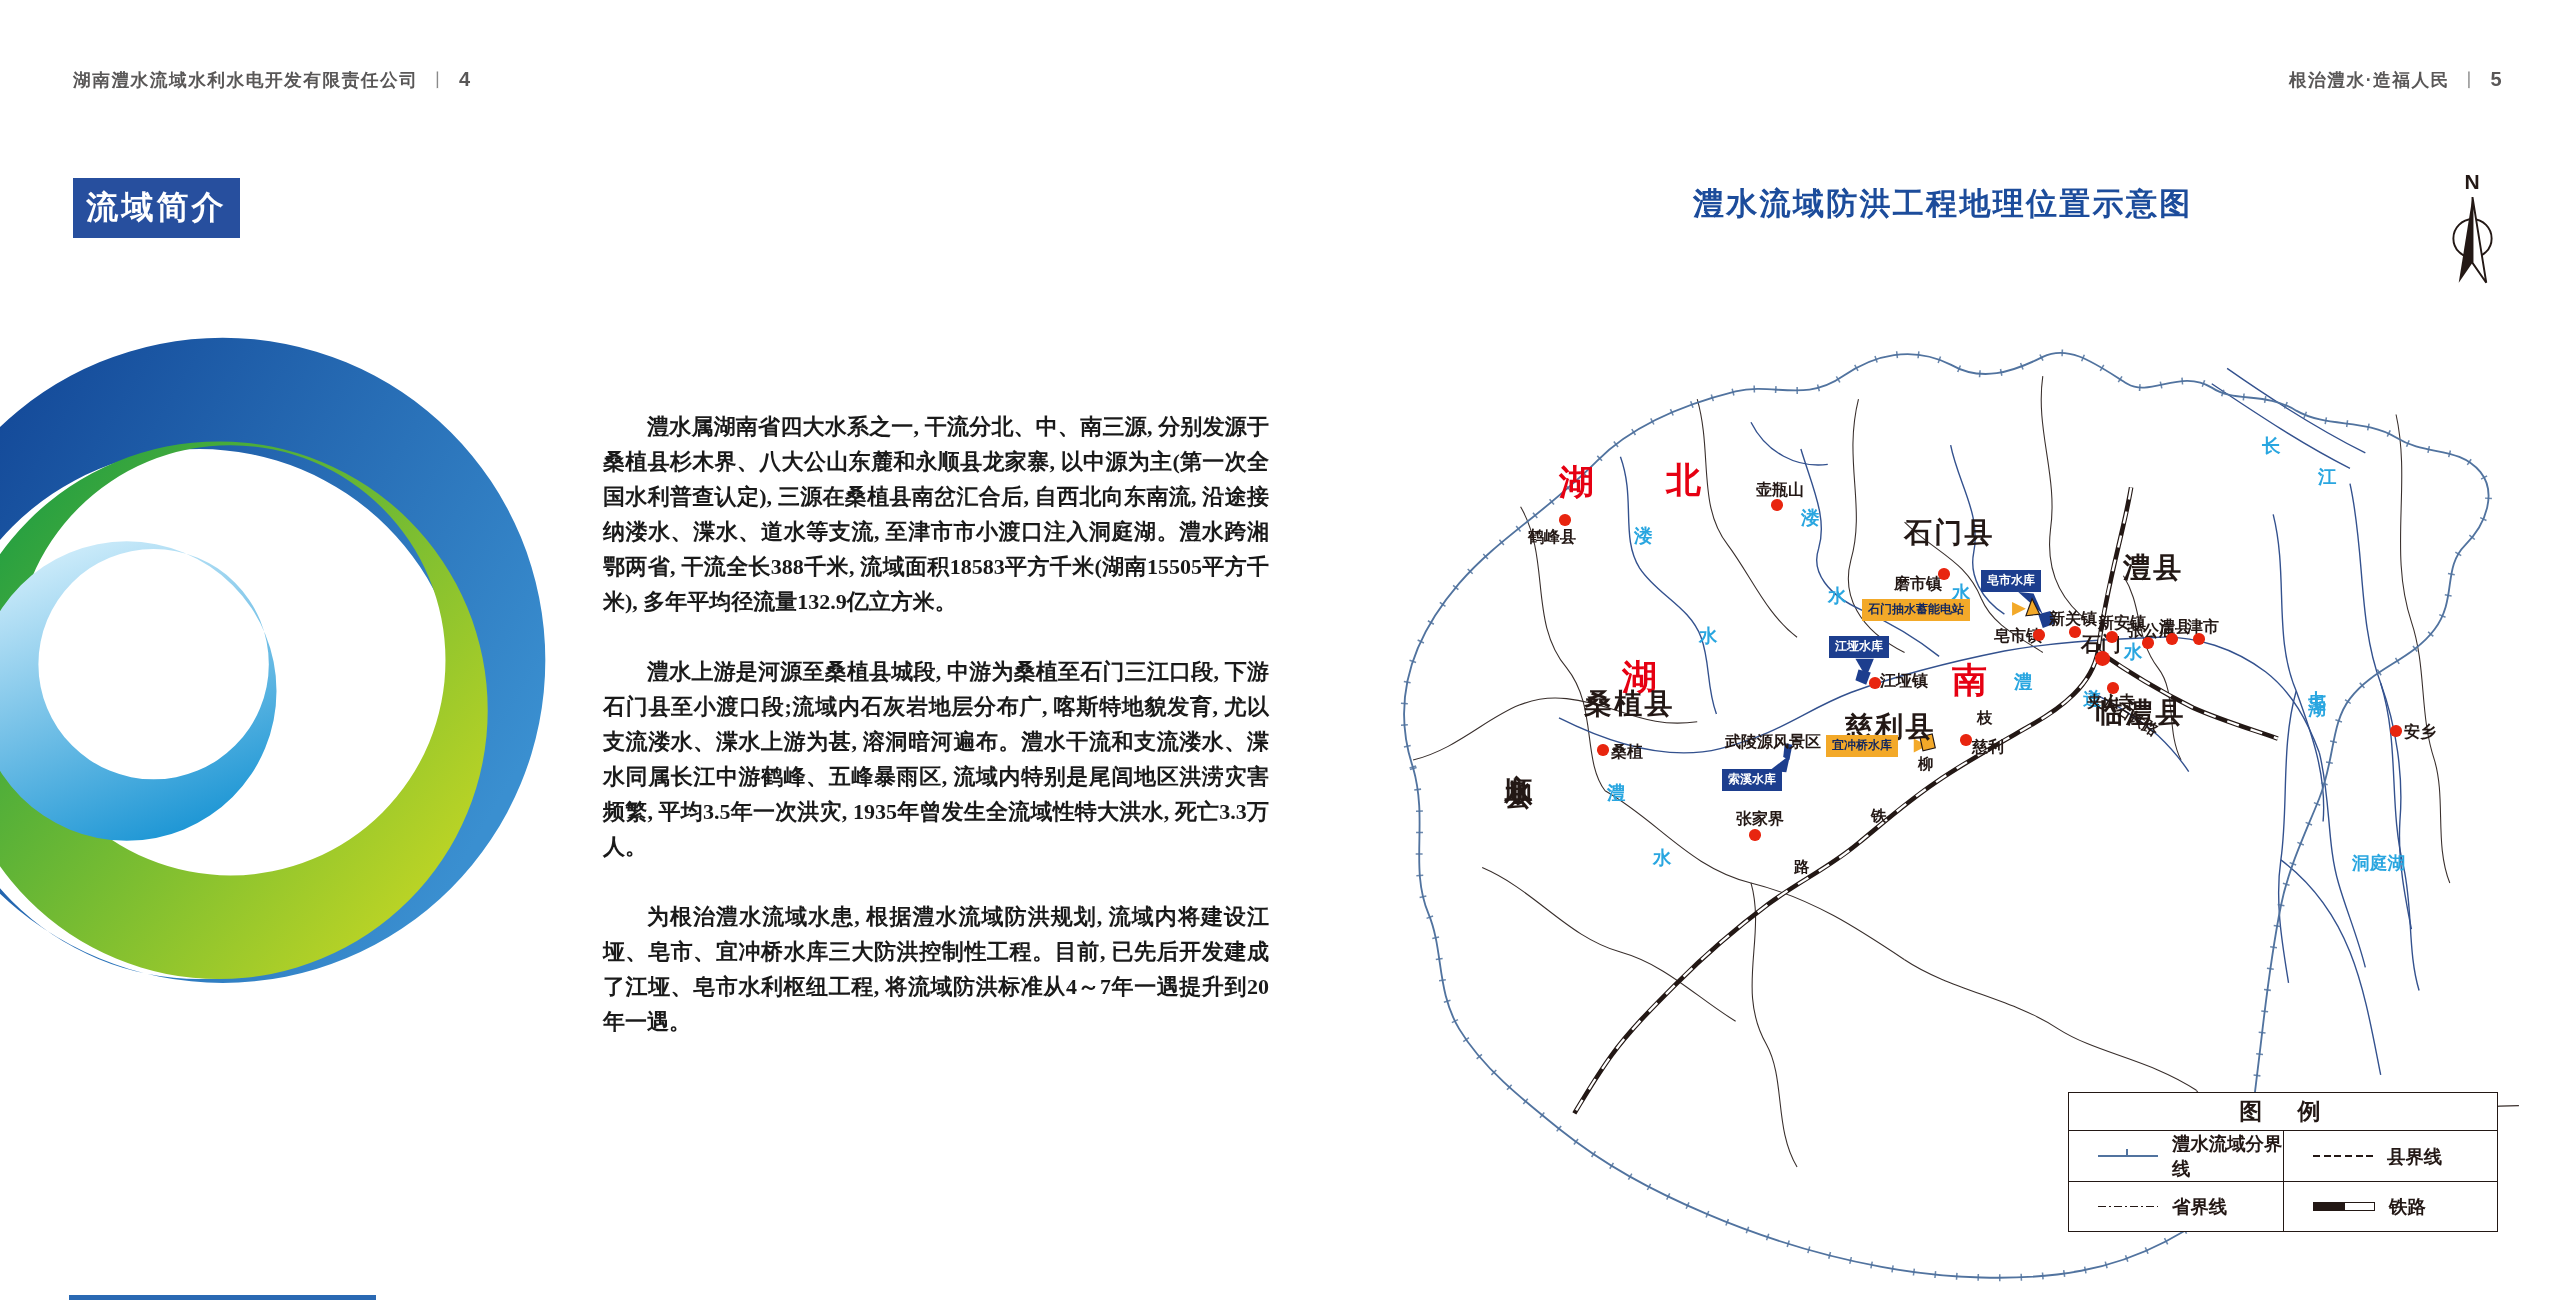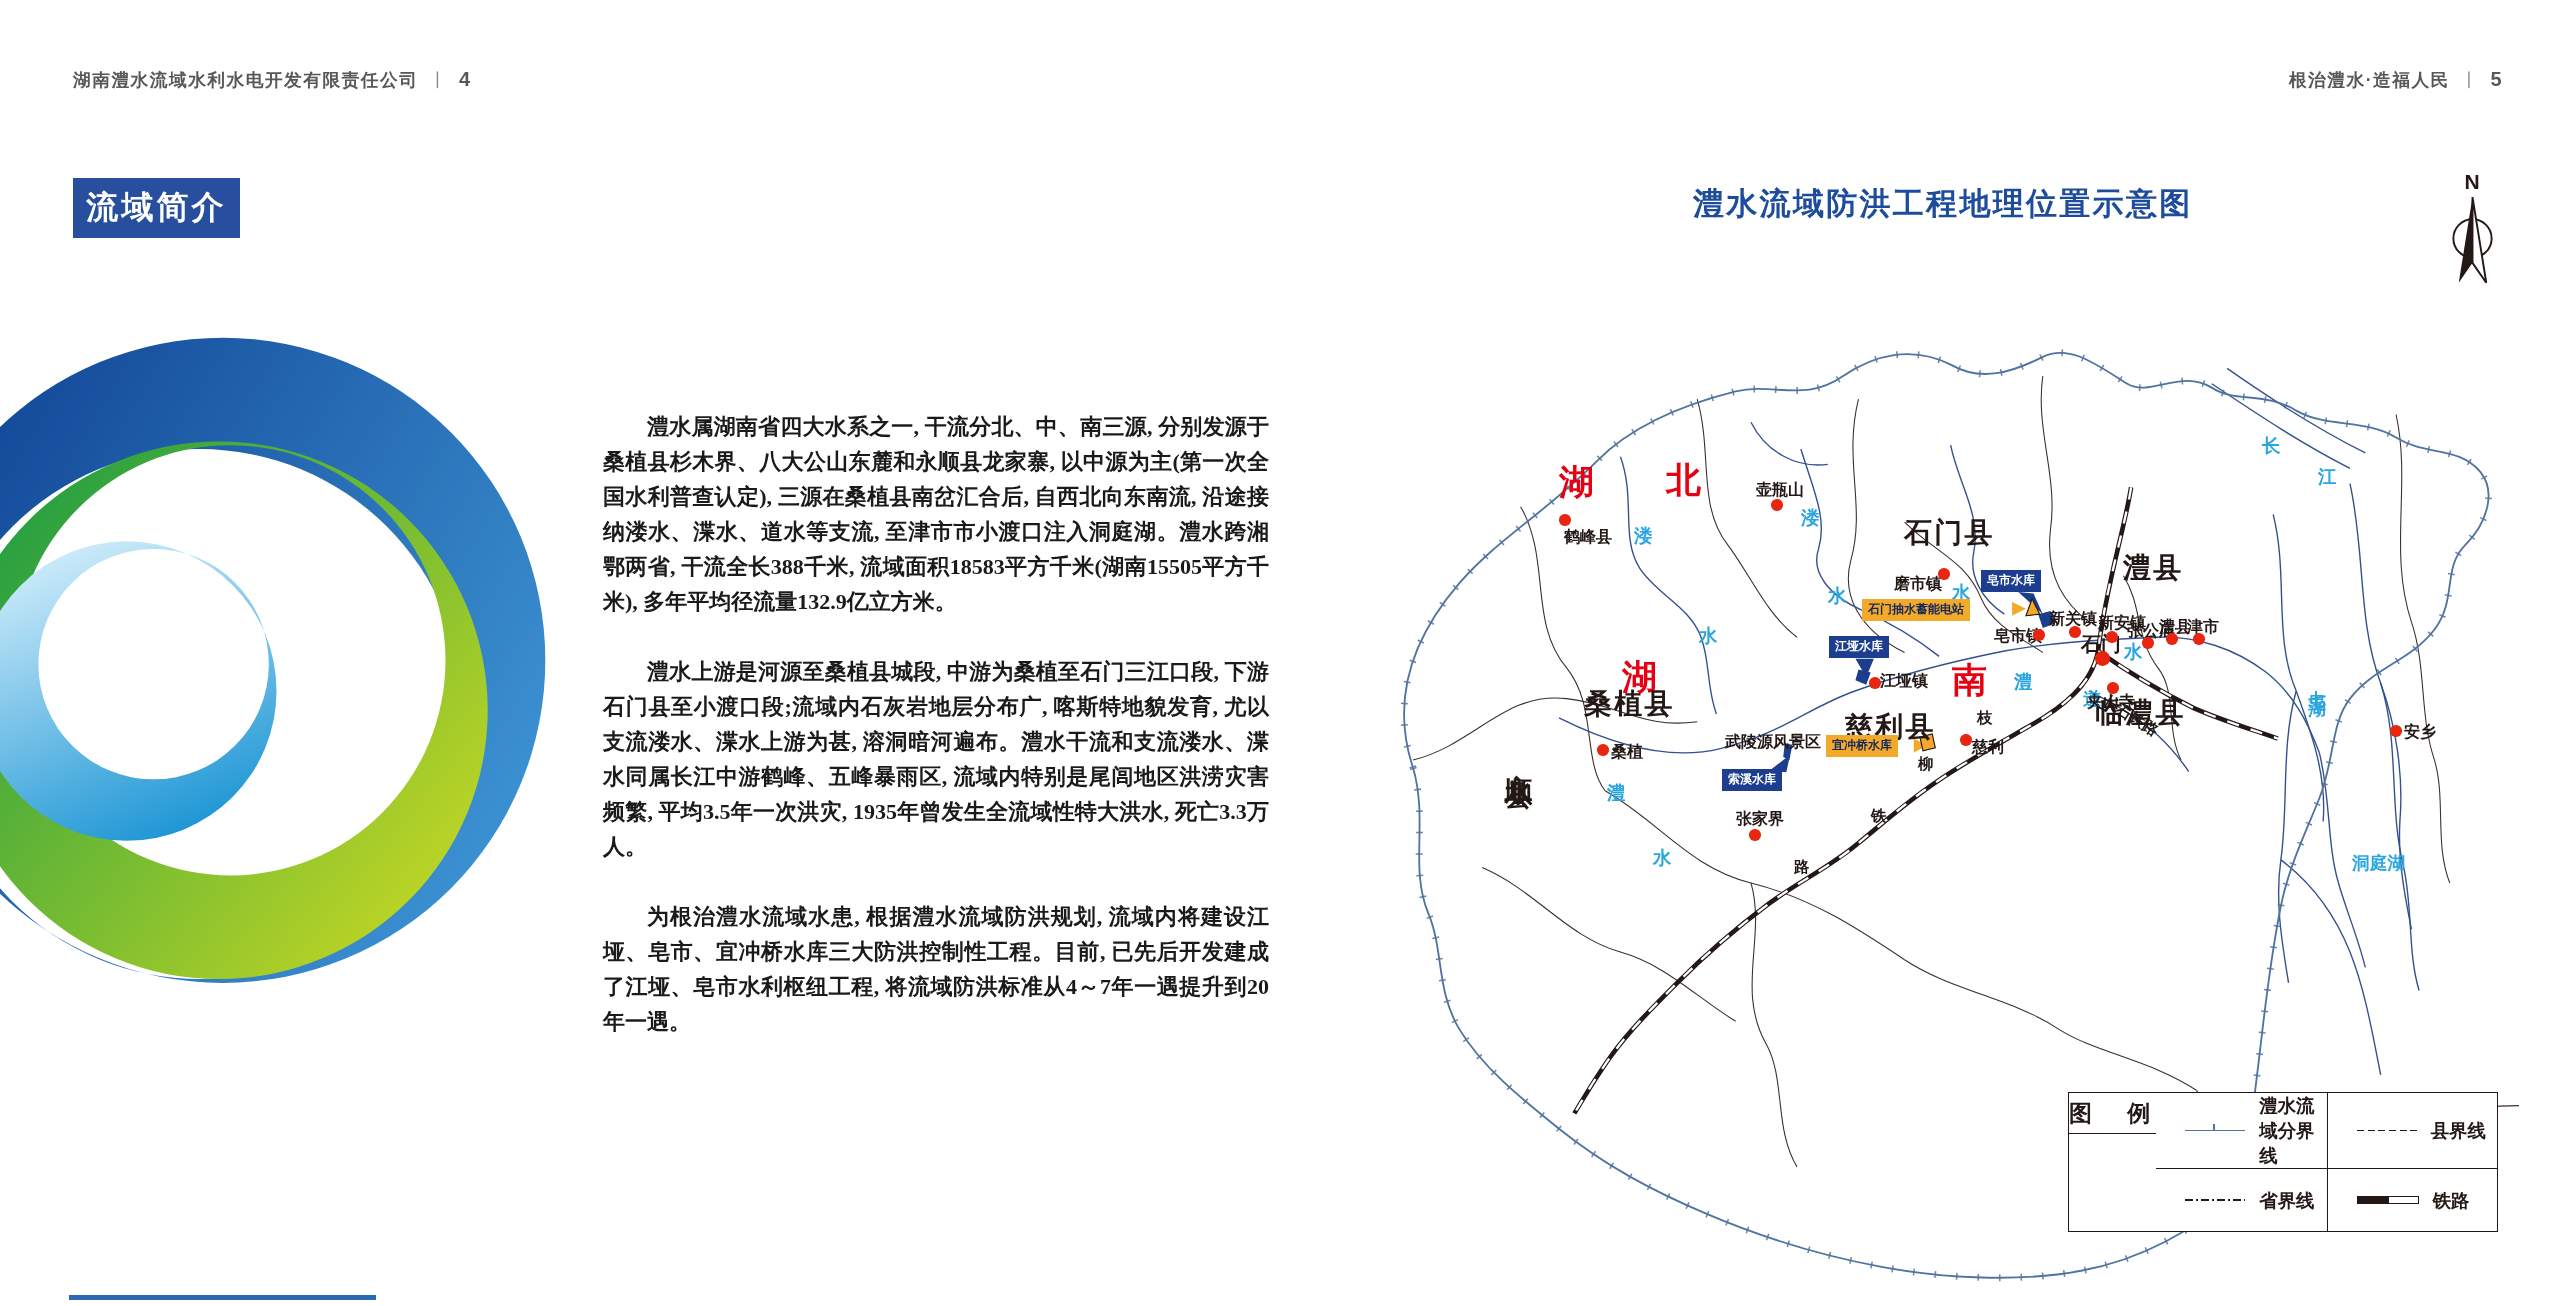--- a/index.html
+++ b/index.html
@@ -46,21 +46,21 @@
   .map .lake{position:absolute;color:var(--river-blue);font-size:17.7px;font-weight:700;white-space:nowrap;}
   .map .poi{position:absolute;color:var(--line-black);font-size:16px;font-weight:700;white-space:nowrap;}
   .map .railc{position:absolute;color:var(--line-black);font-size:15.4px;font-weight:700;}
   .map .rail-label{position:absolute;color:var(--line-black);font-size:15.4px;font-weight:700;white-space:nowrap;transform-origin:left top;}
   .map .callout{position:absolute;padding:2.3px 6.1px;font-size:12px;font-weight:700;white-space:nowrap;z-index:5;}
   .map .callout.blue{background:var(--callout-blue);color:#ffffff;}
   .map .callout.orange{background:var(--callout-orange);color:#12275e;}
 
   
   .legend{position:absolute;left:2068px;top:1092px;width:428px;height:138px;background:#fff;
-    border:1.5px solid var(--line-black);z-index:6;display:flex;flex-direction:row;}
+    border:1.5px solid var(--line-black);z-index:6;display:flex;flex-direction:column;}
   .legend .ltitle{height:40px;display:flex;align-items:center;justify-content:center;
     font-size:23px;font-weight:700;color:var(--line-black);letter-spacing:6.1px;border-bottom:1.2px solid var(--line-black);}
   .legend .lgrid{flex:1;display:grid;grid-template-columns:1fr 1fr;grid-template-rows:1fr 1fr;}
   .legend .cell{display:flex;align-items:center;padding-left:29px;font-size:18.4px;font-weight:700;color:var(--line-black);}
   .legend .cell.r{border-left:1.2px solid var(--line-black);}
   .legend .cell.b{border-top:1.2px solid var(--line-black);}
   .legend .sym{width:60px;margin-right:14px;position:relative;flex:none;}
   .sym-basin{height:1.5px;background:var(--boundary-blue);}
   .sym-basin::after{content:'';position:absolute;left:28px;top:-6.1px;width:1.5px;height:6.1px;background:var(--boundary-blue);}
   .sym-county{height:1.5px;background:repeating-linear-gradient(90deg,var(--line-black) 0 7px,transparent 7px 10.7px);}
@@ -206,21 +206,21 @@
       <div class="riv" style="left: 895px; top: 103px;">长</div>
       <div class="riv" style="left: 951px; top: 134px;">江</div>
       <div class="lake vert" style="left: 938px; top: 346px;">七里湖</div>
       <div class="lake" style="left: 985px; top: 521px;">洞庭湖</div>
       <div class="poi" style="left: 358px; top: 402px;">武陵源风景区</div>
       <div class="railc" style="left: 610px; top: 378px;">枝</div>
       <div class="railc" style="left: 551px; top: 424px;">柳</div>
       <div class="railc" style="left: 504px; top: 476px;">铁</div>
       <div class="railc" style="left: 427px; top: 527px;">路</div>
       <div class="rail-label" style="left: 743px; top: 361px; transform: rotate(32deg);">长石铁路</div>
-      <div class="town-label" style="left: 161px; top: 197px; margin-left: 36px;">鹤峰县</div>
+      <div class="town-label" style="left: 161px; top: 197px;">鹤峰县</div>
       <div class="dot" style="left: 192px; top: 184px;"></div>
       <div class="town-label" style="left: 389px; top: 150px;">壶瓶山</div>
       <div class="dot" style="left: 404px; top: 169px;"></div>
       <div class="town-label" style="left: 527px; top: 244px;">磨市镇</div>
       <div class="dot" style="left: 571px; top: 238px;"></div>
       <div class="town-label" style="left: 627px; top: 296px;">皂市镇</div>
       <div class="dot" style="left: 666px; top: 299px;"></div>
       <div class="town-label" style="left: 682px; top: 279px;">新关镇</div>
       <div class="dot" style="left: 702px; top: 296px;"></div>
       <div class="town-label large" style="left: 714px; top: 301px; text-align: center;">石门</div>

